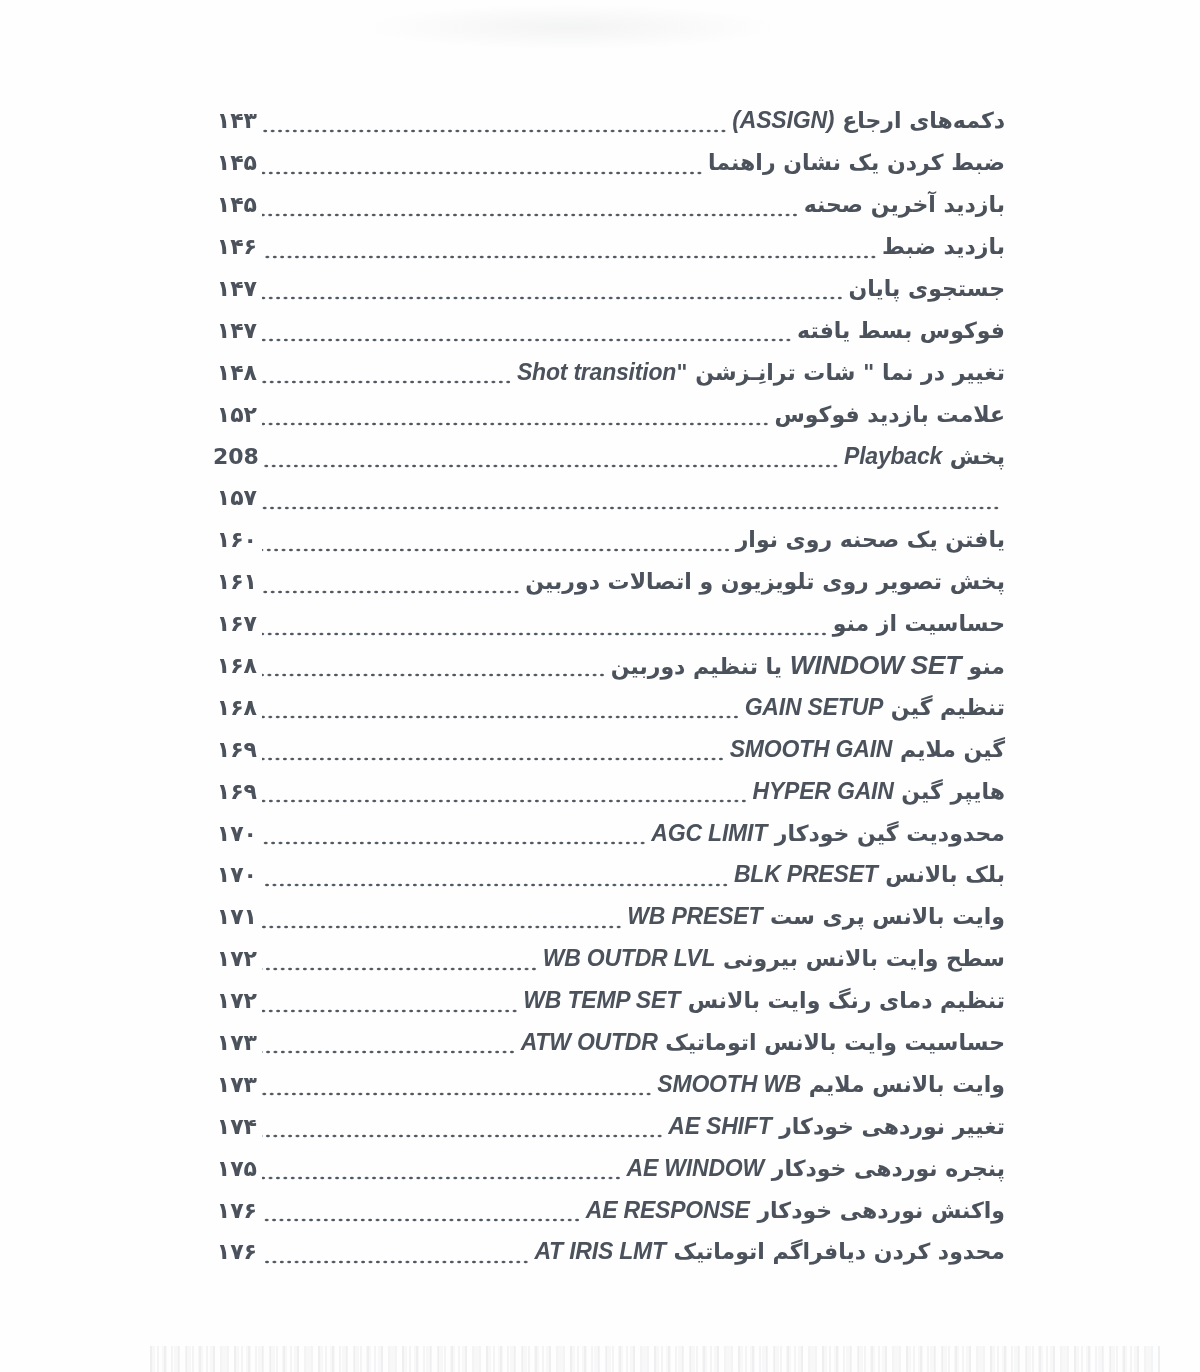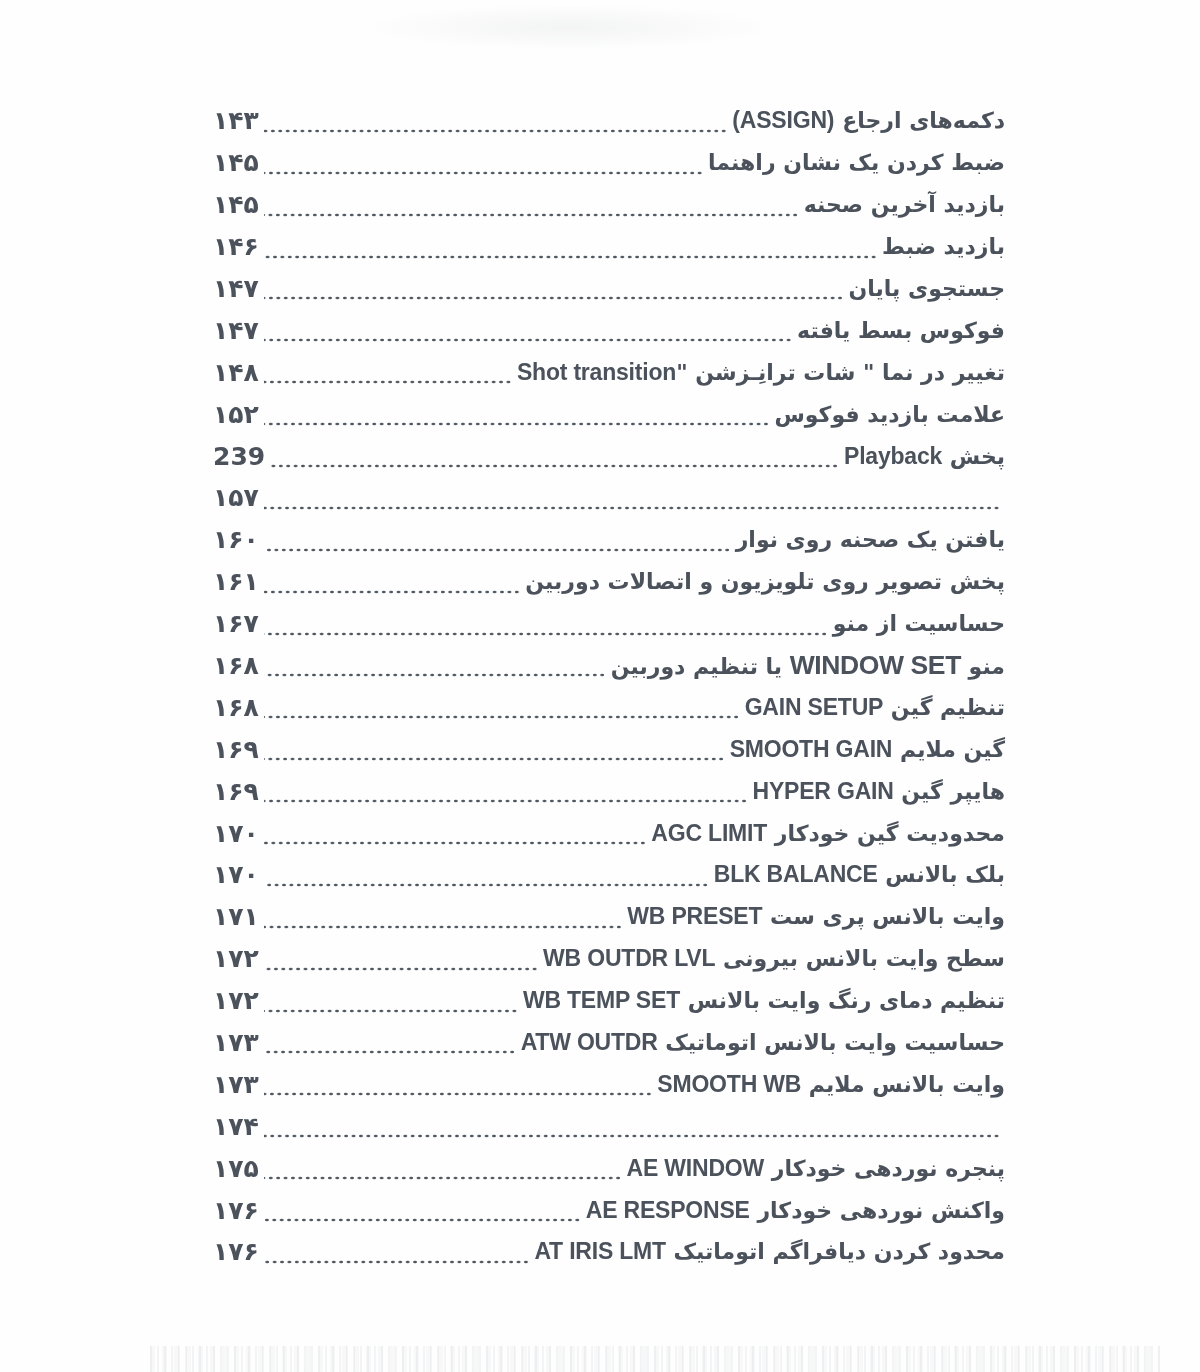--- a/index.html
+++ b/index.html
@@ -57,39 +57,40 @@
     flex: 0 0 auto;
   }
   .title .fa {
     font-family: "DejaVu Sans", sans-serif;
   }
   .title .latin {
     font-family: "Liberation Sans", "DejaVu Sans", sans-serif;
     font-weight: 700;
     font-size: 23px;
     letter-spacing: -0.2px;
+    font-style: italic;
   }
   .title .latin.big {
     font-size: 26.5px;
     letter-spacing: -0.4px;
   }
   .leader {
     flex: 1 1 auto;
     align-self: stretch;
     min-width: 8px;
     margin: 0 5px 0 5px;
     background-image: radial-gradient(circle, #4e565f 1.45px, rgba(0,0,0,0) 1.6px);
     background-size: 7.4px 4px;
     background-repeat: repeat-x;
     background-position: right bottom 9px;
   }
   .page-num {
     flex: 0 0 auto;
     font-weight: bold;
-    font-size: 25px;
+    font-size: 22px;
     min-width: 44px;
     font-family: "DejaVu Sans", sans-serif;
     white-space: nowrap;
   }
 </style>
 </head>
 <body>
 
 <div class="page">
   <div class="ghost-top"></div>
@@ -138,21 +139,21 @@
 
   <div class="row">
     <span class="title"><span class="fa">علامت بازدید فوکوس </span></span>
     <span class="leader"></span>
     <span class="page-num">۱۵۲</span>
   </div>
 
   <div class="row">
     <span class="title"><span class="fa">پخش </span><span class="latin" dir="ltr">Playback</span></span>
     <span class="leader"></span>
-    <span class="page-num">239</span>
+    <span class="page-num">208</span>
   </div>
 
   <div class="row">
     <span class="leader"></span>
     <span class="page-num">۱۵۷</span>
   </div>
 
   <div class="row">
     <span class="title"><span class="fa">یافتن یک صحنه روی نوار </span></span>
     <span class="leader"></span>
@@ -195,21 +196,21 @@
     <span class="page-num">۱۶۹</span>
   </div>
 
   <div class="row">
     <span class="title"><span class="fa">محدودیت گین خودکار </span><span class="latin" dir="ltr">AGC LIMIT</span></span>
     <span class="leader"></span>
     <span class="page-num">۱۷۰</span>
   </div>
 
   <div class="row">
-    <span class="title"><span class="fa">بلک بالانس  </span><span class="latin" dir="ltr">BLK BALANCE</span><span class="fa"> </span></span>
+    <span class="title"><span class="fa">بلک بالانس  </span><span class="latin" dir="ltr">BLK PRESET</span><span class="fa"> </span></span>
     <span class="leader"></span>
     <span class="page-num">۱۷۰</span>
   </div>
 
   <div class="row">
     <span class="title"><span class="fa">وایت بالانس پری ست </span><span class="latin" dir="ltr">WB PRESET</span></span>
     <span class="leader"></span>
     <span class="page-num">۱۷۱</span>
   </div>
 
@@ -231,20 +232,21 @@
     <span class="page-num">۱۷۳</span>
   </div>
 
   <div class="row">
     <span class="title"><span class="fa">وایت بالانس ملایم </span><span class="latin" dir="ltr">SMOOTH WB</span></span>
     <span class="leader"></span>
     <span class="page-num">۱۷۳</span>
   </div>
 
   <div class="row">
+    <span class="title"><span class="fa">تغییر نوردهی خودکار </span><span class="latin" dir="ltr">AE SHIFT</span></span>
     <span class="leader"></span>
     <span class="page-num">۱۷۴</span>
   </div>
 
   <div class="row">
     <span class="title"><span class="fa">پنجره نوردهی خودکار </span><span class="latin" dir="ltr">AE WINDOW</span></span>
     <span class="leader"></span>
     <span class="page-num">۱۷۵</span>
   </div>
 

